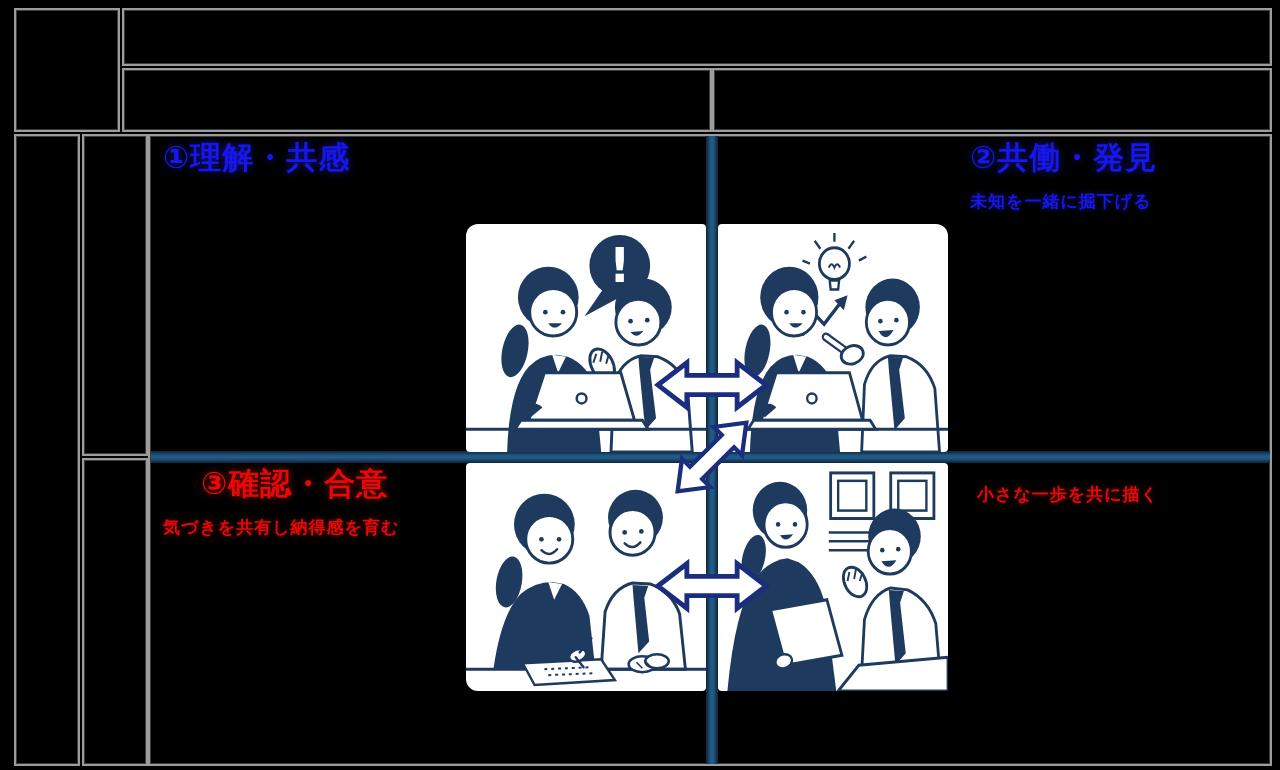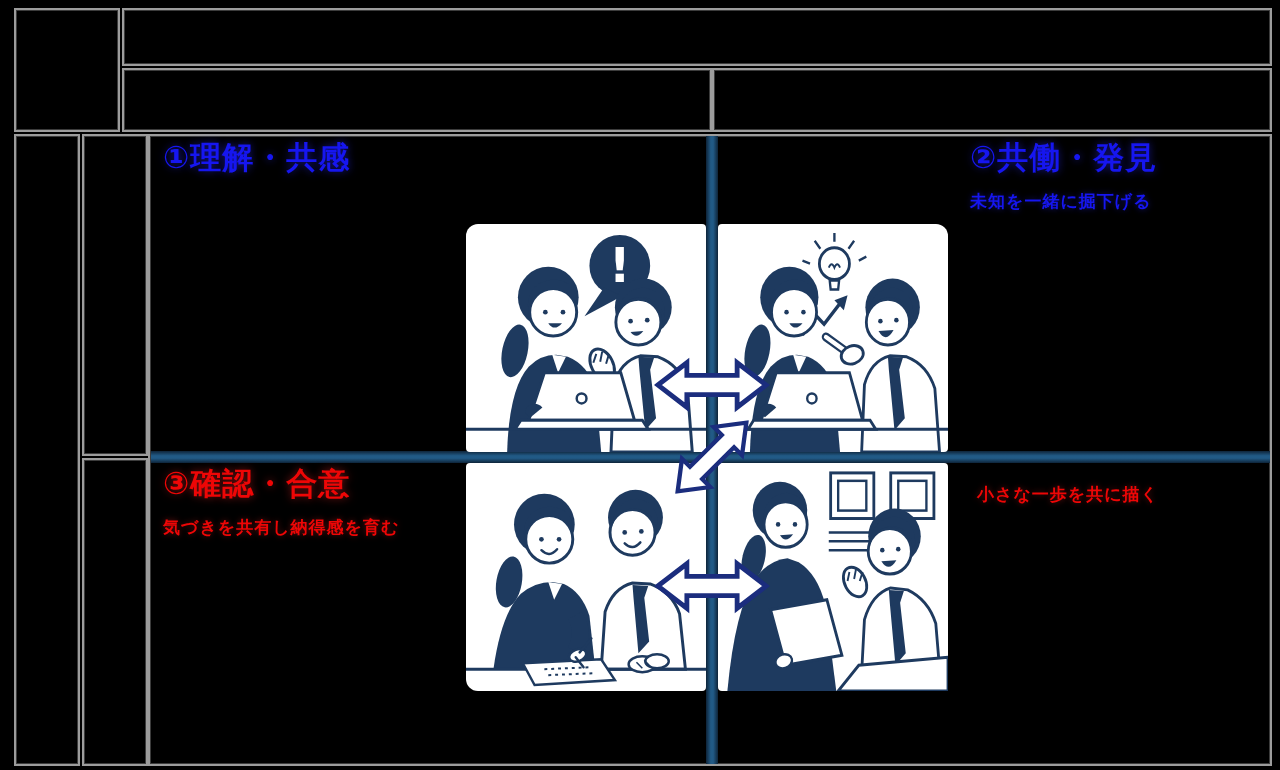--- a/index.html
+++ b/index.html
@@ -19,21 +19,21 @@
   #panel-bl{left:466px;top:463px;width:240px;height:228px;border-radius:4px 4px 4px 12px;}
   #panel-br{left:718px;top:463px;width:230px;height:228px;border-radius:4px 4px 12px 4px;}
   .arrow{position:absolute;z-index:4;color:var(--arrow_outline,#1b2d7e);}
   .arrow svg{display:block;width:100%;height:100%;}
   #arrow-mid{transform:rotate(-45deg);}
   .q{position:absolute;z-index:4;}
   .q-title{font-size:31px;font-weight:900;line-height:1.05;letter-spacing:1px;white-space:nowrap;}
   .q-sub{font-size:17px;font-weight:700;margin-top:16px;letter-spacing:1px;white-space:nowrap;}
   .tone-blue .q-title{color:var(--blue);text-shadow:0 0 9px rgba(40,40,255,.55);}
   .tone-blue .q-sub{color:var(--blue);text-shadow:0 0 6px rgba(40,40,255,.45);}
-  .tone-red .q-title{color:var(--red);text-shadow:0 0 9px rgba(255,40,40,.5);}
+  .tone-red .q-title{color:var(--red);text-shadow:0 0 9px rgba(255,40,40,.5);margin-left:38px;}
   .tone-red .q-sub{color:var(--red);text-shadow:0 0 6px rgba(255,40,40,.4);}
   #q1{left:163px;top:141px;} #q2{left:970px;top:141px;}
   #q3{left:163px;top:467px;} #q4{left:977px;top:467px;}
 </style>
 </head>
 <body>
 
 <div id="stage">
 
   <div class="cell" style="left:14px;top:8px;width:106px;height:124px;"></div>

